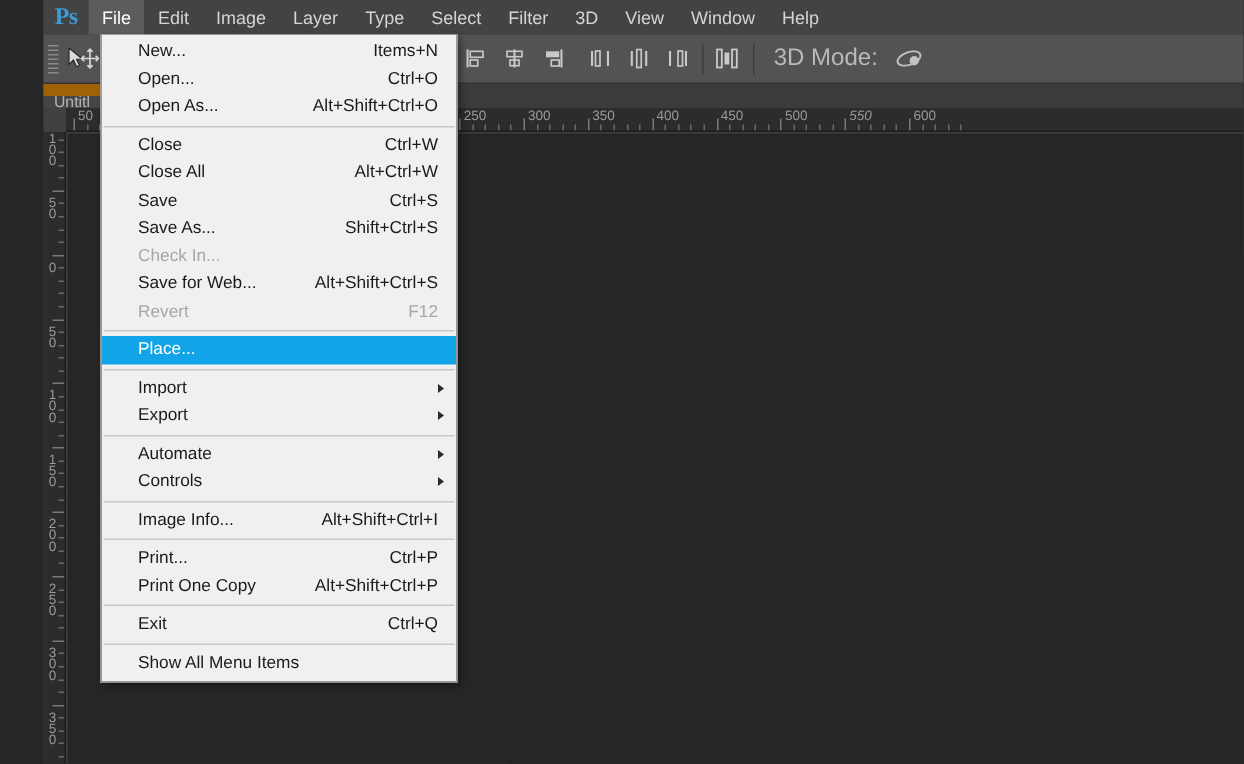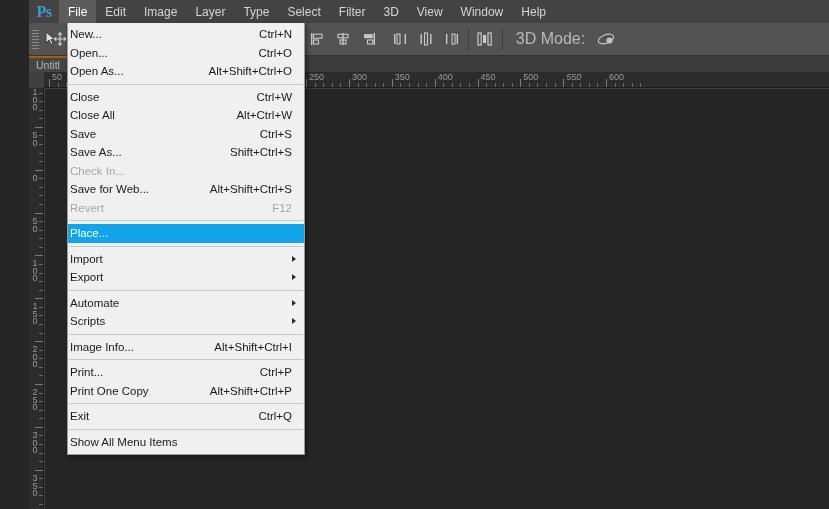--- a/index.html
+++ b/index.html
@@ -129,21 +129,21 @@
   #doctab-bar {
     position: absolute; left: 0; top: 56px;
     width: 829px; height: 16px;
     background: #3b3b3b;
     z-index: 14;
   }
   #doctab {
     position: absolute; left: 0; top: 0;
     height: 16px; padding: 0 7px;
     background: #454545;
-    border-top: 2px solid #a16207;
+    border-top: 8px solid #a16207;
     border-right: 1px solid #2d2d2d;
     display: flex; align-items: center;
     color: #b6b6b6; font-size: 10.5px;
     white-space: nowrap; overflow: hidden;
     max-width: 46px;
   }
 
   
   #canvas-area {
     position: absolute; left: 16px; top: 89px;
@@ -160,21 +160,21 @@
     border: 1px solid #9a9a9a;
     border-top: none;
     box-shadow: 2px 2px 5px rgba(0,0,0,0.45);
     padding: 2px 0 3px 0;
     z-index: 50;
   }
   .mi {
     position: relative;
     height: 18.5px;
     display: flex; align-items: center;
-    padding: 0 6px 0 2px;
+    padding: 0 6px 0 24px;
     color: #1a1a1a; font-size: 11.5px;
     white-space: nowrap;
   }
   .mi .lbl { flex: 0 0 auto; }
   .mi .acc {
     margin-left: auto; padding-right: 6px;
     color: #1a1a1a; font-size: 11.5px;
   }
   .mi.disabled .lbl, .mi.disabled .acc { color: #a6a6a6; }
   .mi.highlight {
@@ -506,21 +506,21 @@
       <div class="vtick minor" style="top: 398.79px;"></div>
       <div class="vtick minor" style="top: 407.36px;"></div>
       <div class="vtick minor" style="top: 415.93px;"></div>
     </div>
 
   <div id="canvas-area"></div>
 
   <div id="file-menu">
       <div class="mi">
         <span class="lbl">New...</span>
-        <span class="acc">Ctrl+N</span>
+        <span class="acc">Items+N</span>
       </div>
       <div class="mi">
         <span class="lbl">Open...</span>
         <span class="acc">Ctrl+O</span>
       </div>
       <div class="mi">
         <span class="lbl">Open As...</span>
         <span class="acc">Alt+Shift+Ctrl+O</span>
       </div>
       <div class="msep"></div>
@@ -563,21 +563,21 @@
       <div class="mi has-arrow">
         <span class="lbl">Export</span>
         <span class="arrow"></span>
       </div>
       <div class="msep"></div>
       <div class="mi has-arrow">
         <span class="lbl">Automate</span>
         <span class="arrow"></span>
       </div>
       <div class="mi has-arrow">
-        <span class="lbl">Scripts</span>
+        <span class="lbl">Controls</span>
         <span class="arrow"></span>
       </div>
       <div class="msep"></div>
       <div class="mi">
         <span class="lbl">Image Info...</span>
         <span class="acc">Alt+Shift+Ctrl+I</span>
       </div>
       <div class="msep"></div>
       <div class="mi">
         <span class="lbl">Print...</span>

